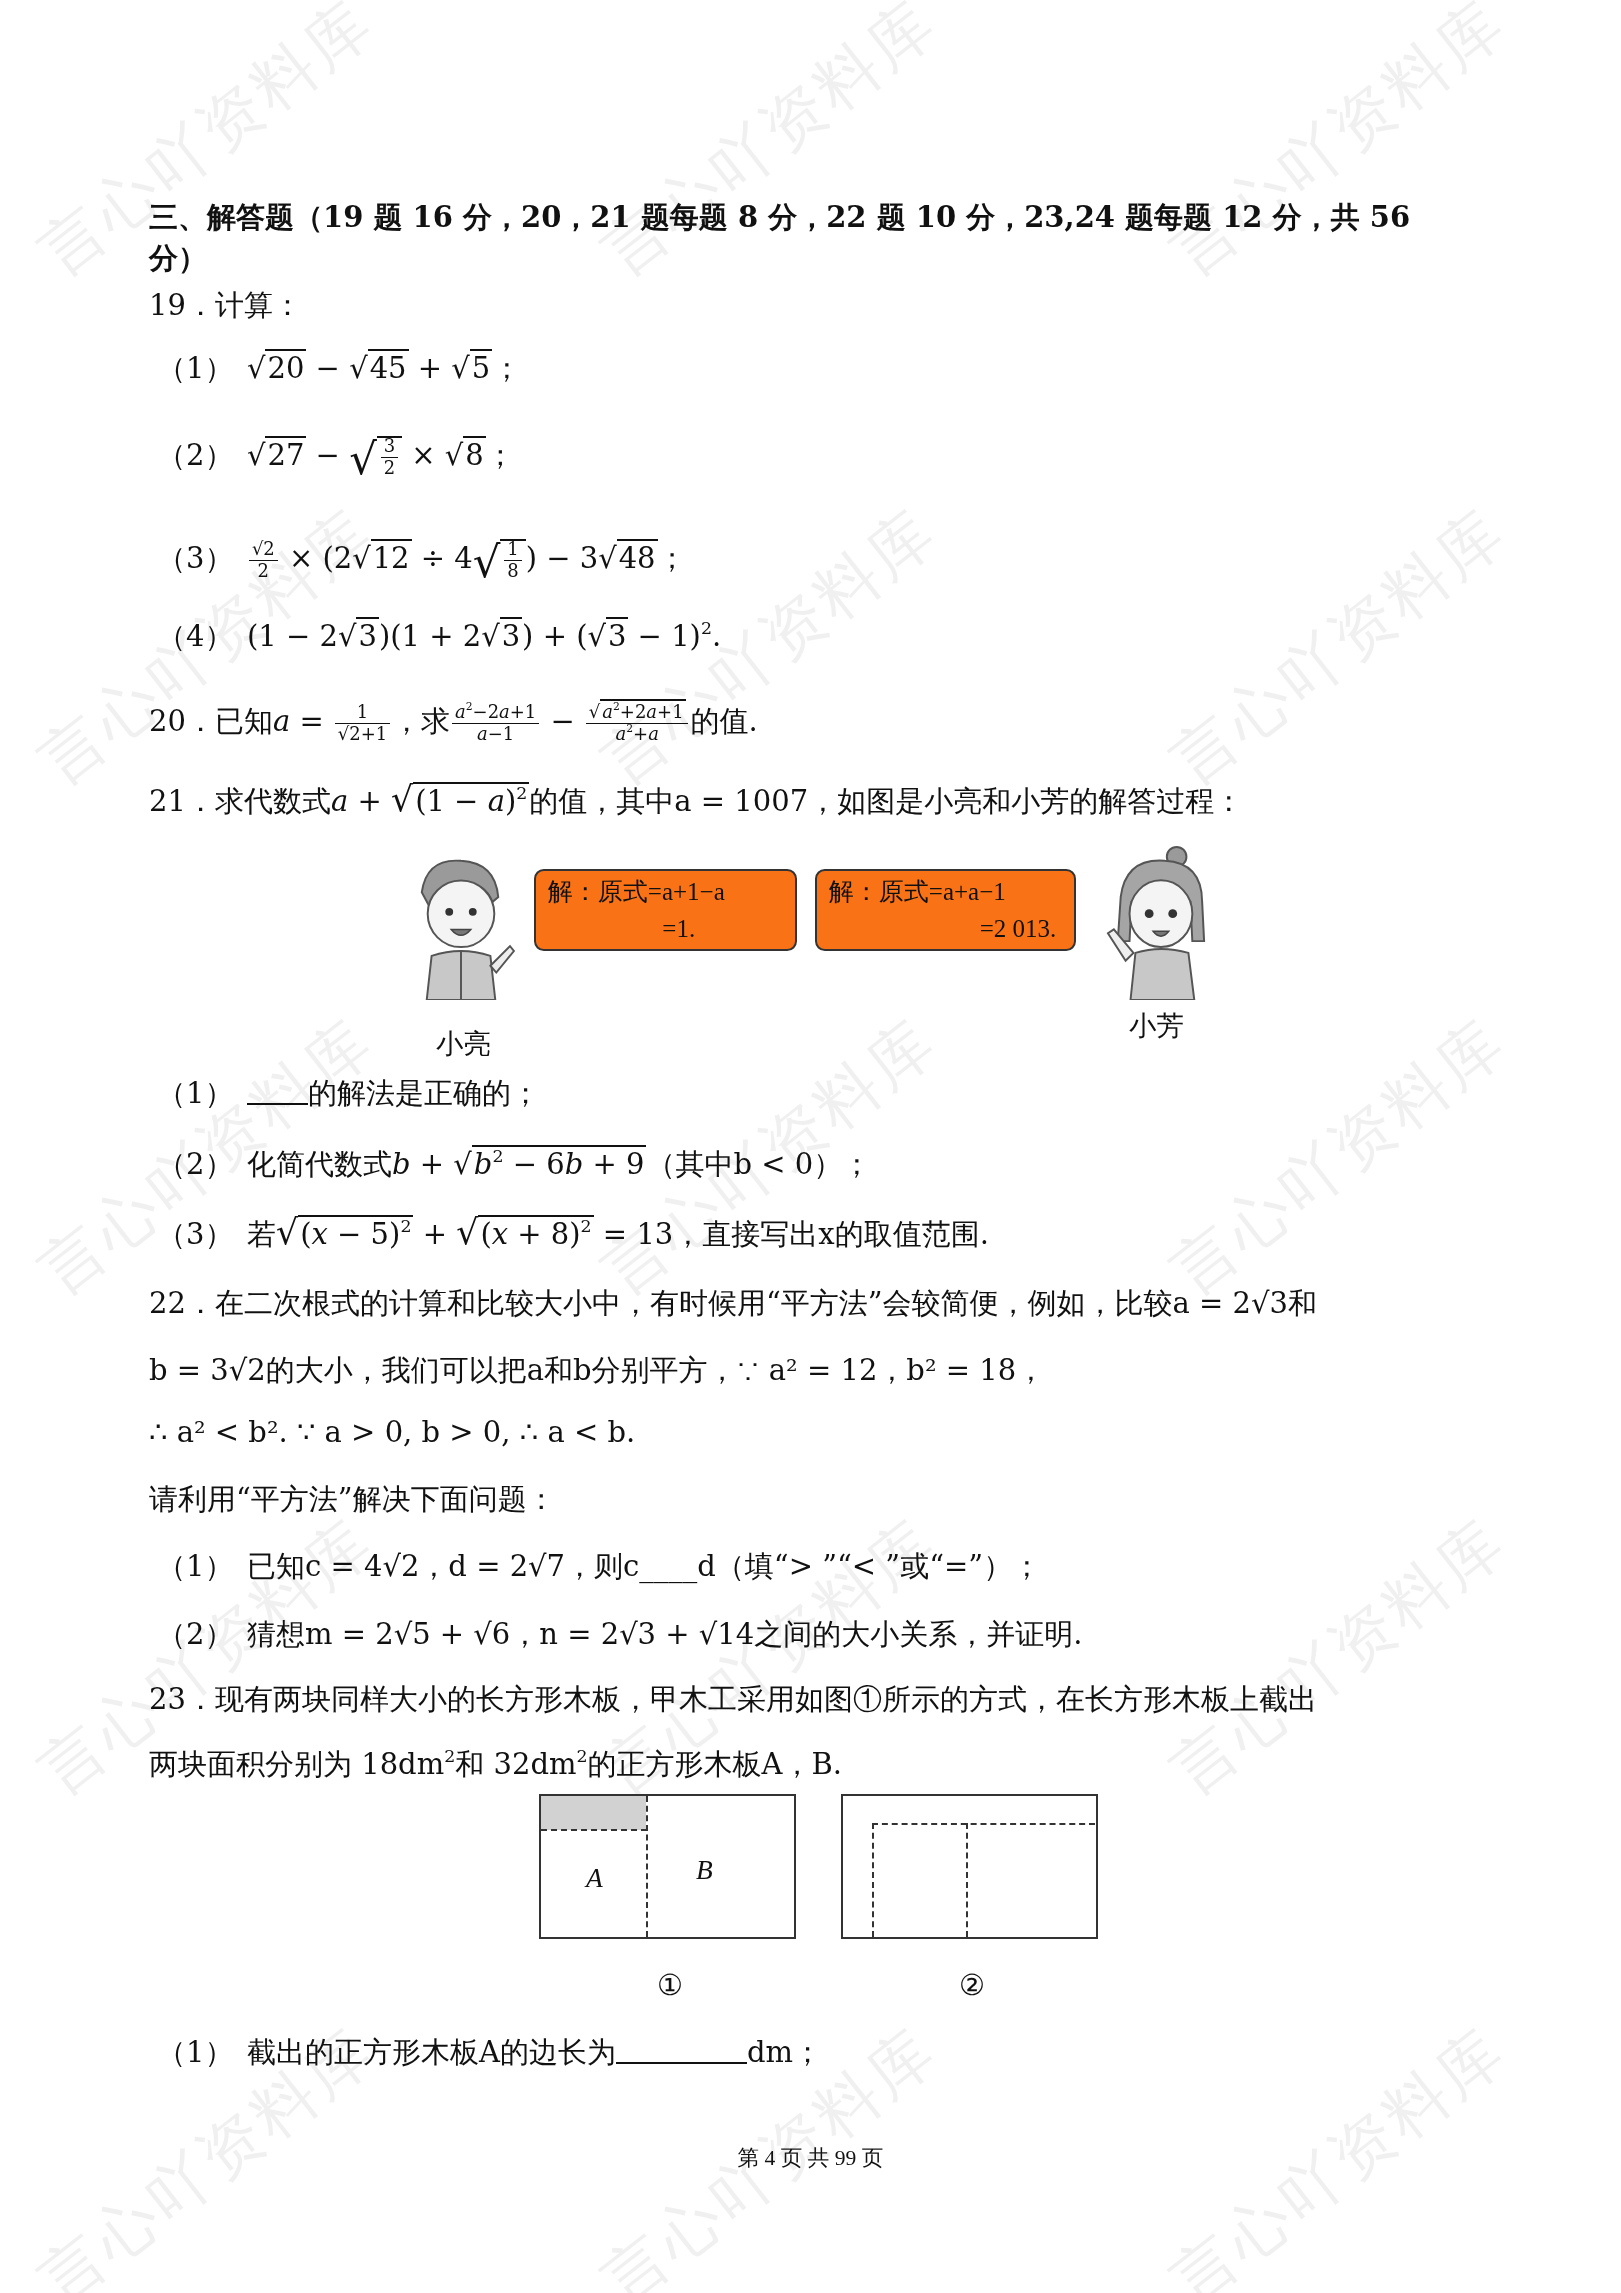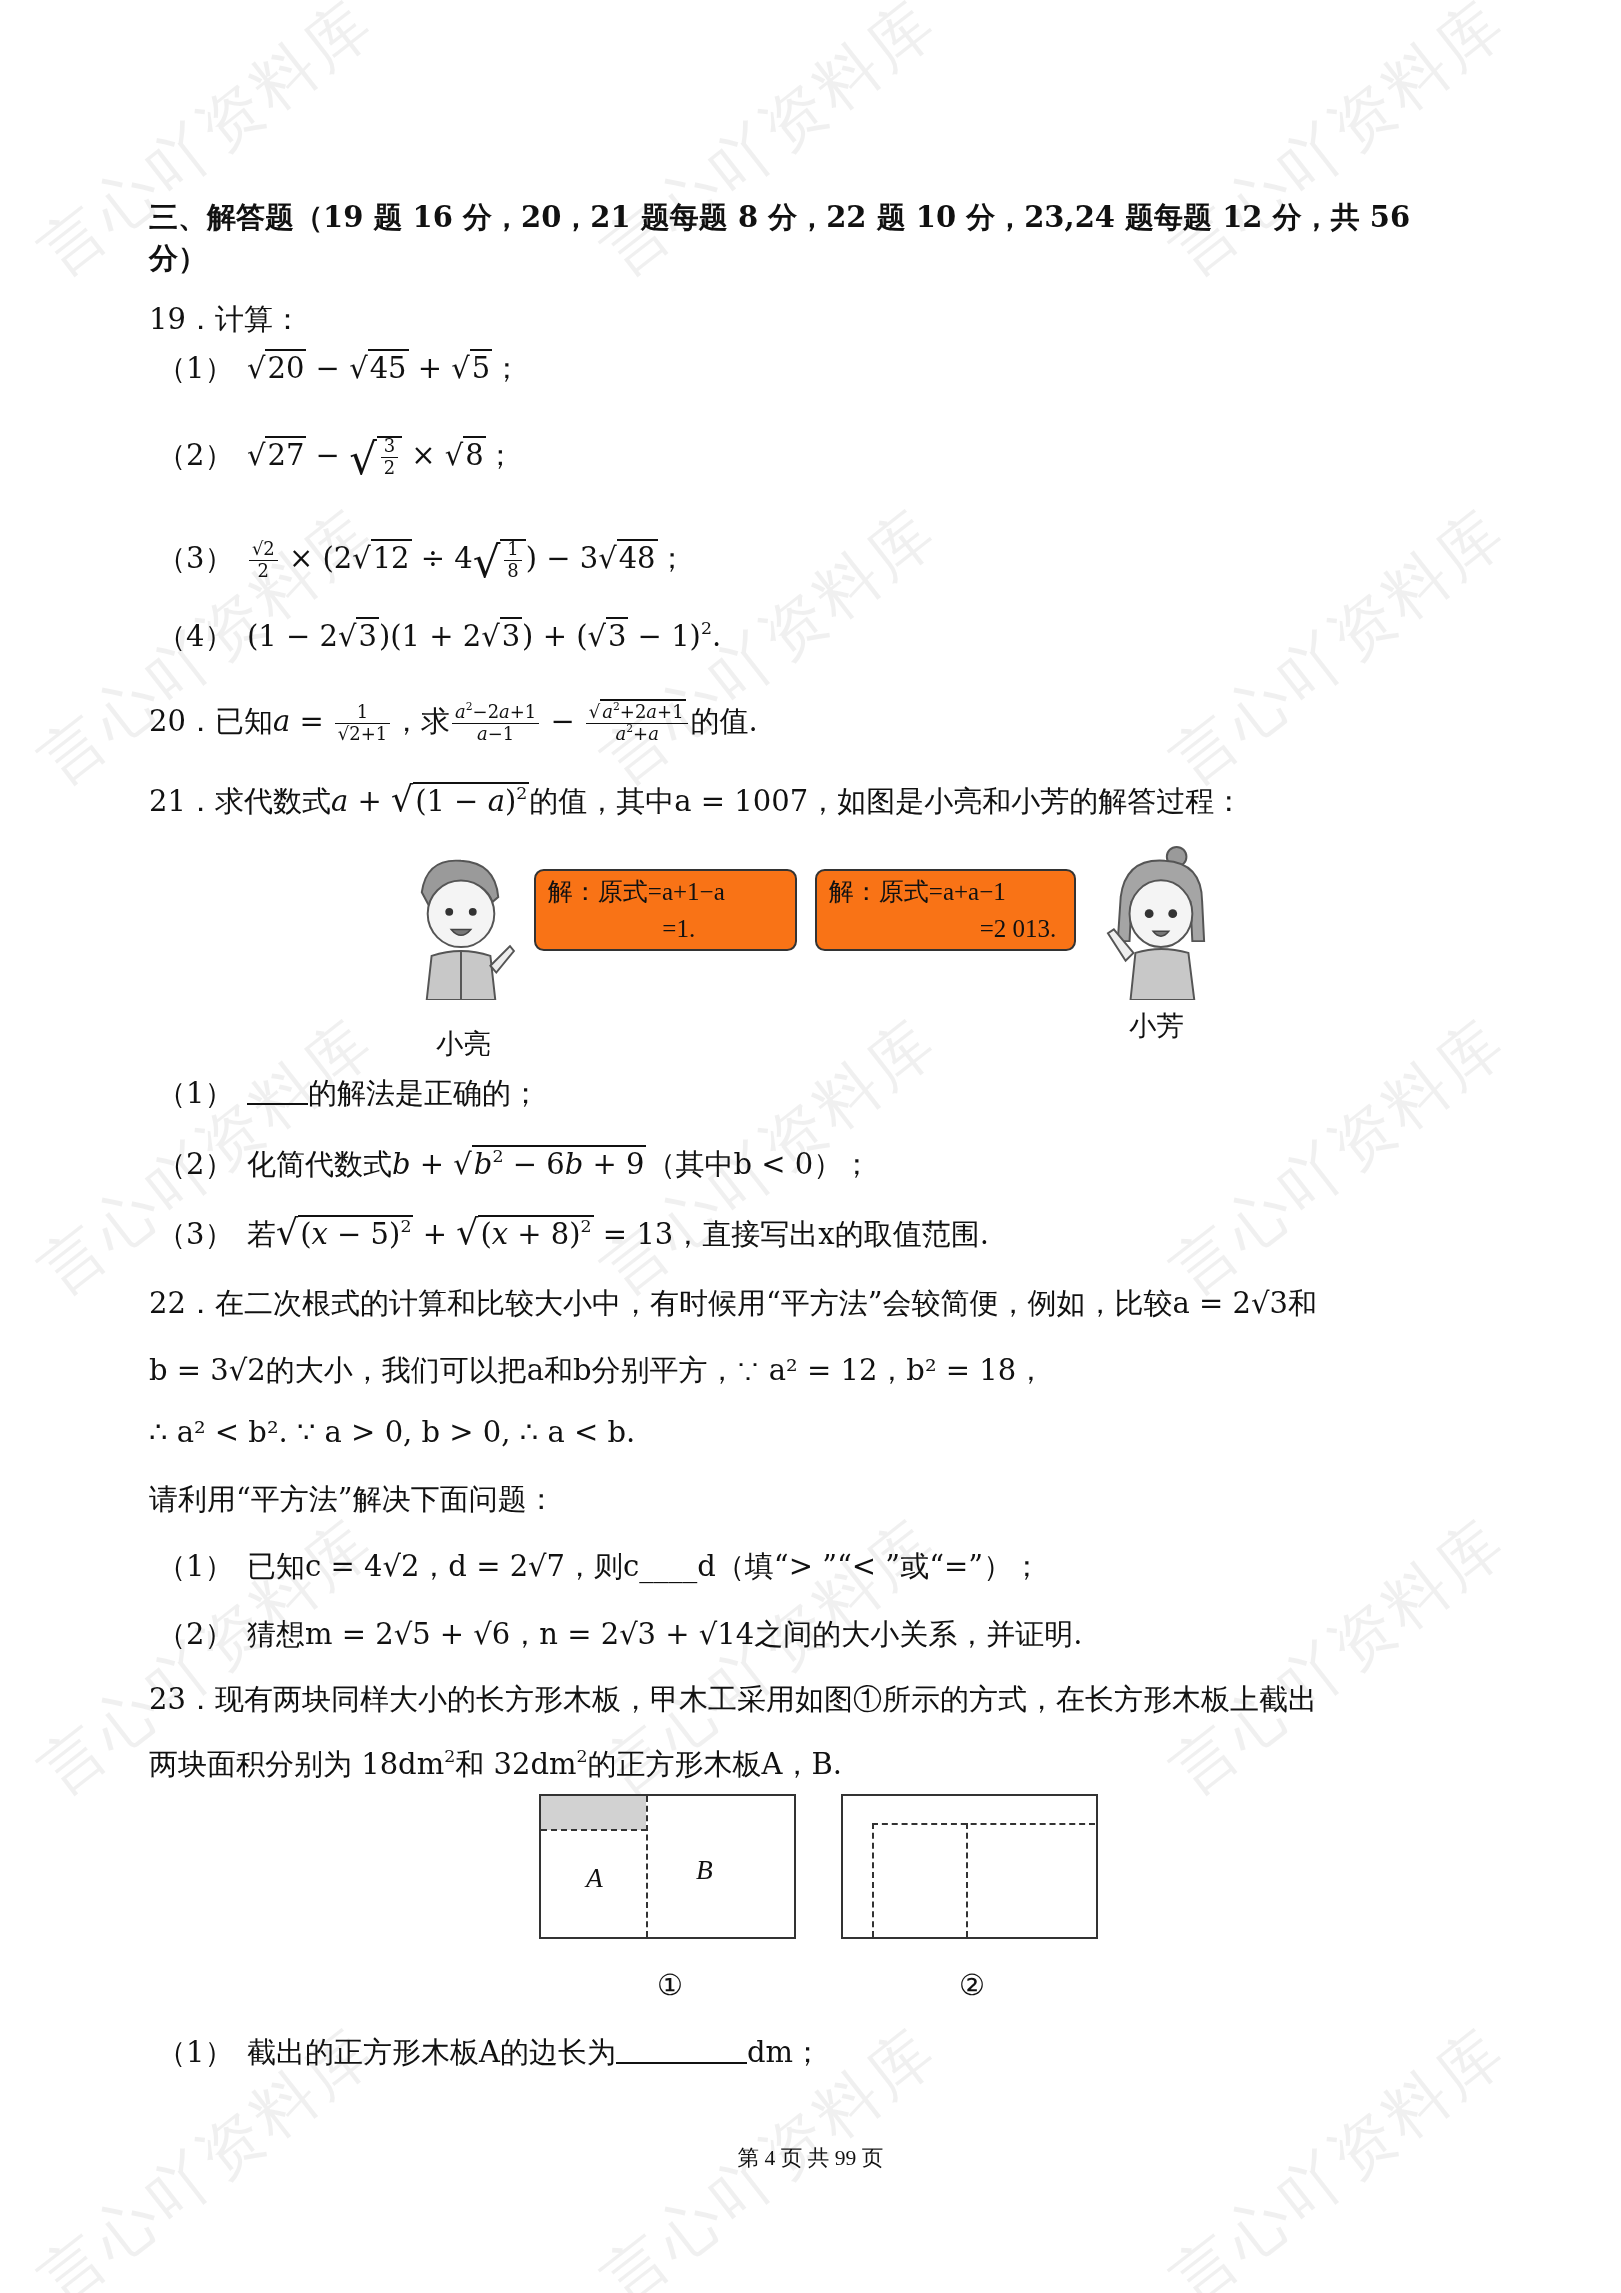--- a/index.html
+++ b/index.html
@@ -56,21 +56,21 @@
     <div class="wm" style="left: 569px; top: 1614px;">言心吖资料库</div>
     <div class="wm" style="left: 1138px; top: 1614px;">言心吖资料库</div>
     <div class="wm" style="left: 5.9px; top: 2123px;">言心吖资料库</div>
     <div class="wm" style="left: 569px; top: 2123px;">言心吖资料库</div>
     <div class="wm" style="left: 1138px; top: 2123px;">言心吖资料库</div>
   </div>
 
 <div class="line bold" style="top:200px;">三、解答题（19 题 16 分，20，21 题每题 8 分，22 题 10 分，23,24 题每题 12 分，共 56</div>
 <div class="line bold" style="top:241px;">分）</div>
 
-<div class="line" style="top:288px;margin-top:14px;">19．计算：</div>
+<div class="line" style="top:288px;">19．计算：</div>
 
 <div class="line sub" style="top:351px;">
   <span class="tag">（1）</span><span class="m"><span class="rad">√<span class="ov">20</span></span> − <span class="rad">√<span class="ov">45</span></span> + <span class="rad">√<span class="ov">5</span></span>；</span>
 </div>
 
 <div class="line sub" style="top:436px;">
   <span class="tag">（2）</span><span class="m"><span class="rad">√<span class="ov">27</span></span> − <span class="rad"><span style="font-size:1.5em;vertical-align:-0.2em;">√</span><span class="ov"><span class="frac" style="border:0">
             <span class="n">3</span>
             <span class="d">2</span>
           </span></span></span> × <span class="rad">√<span class="ov">8</span></span>；</span>

